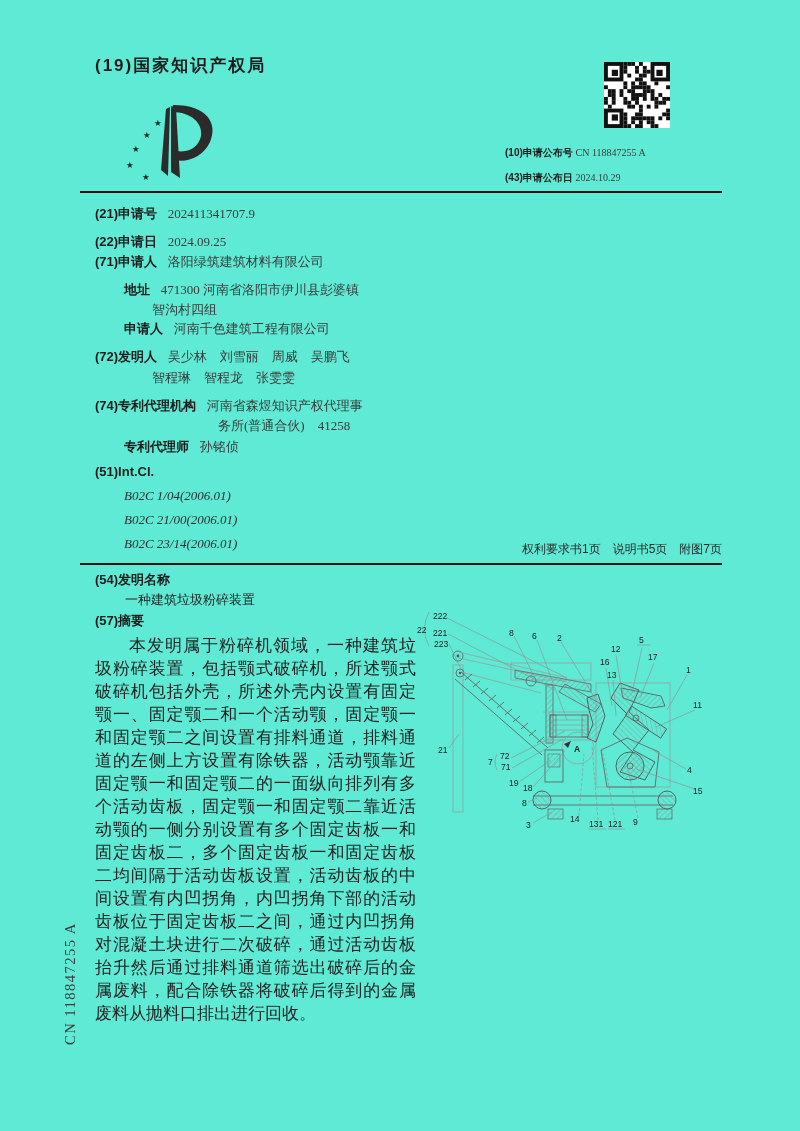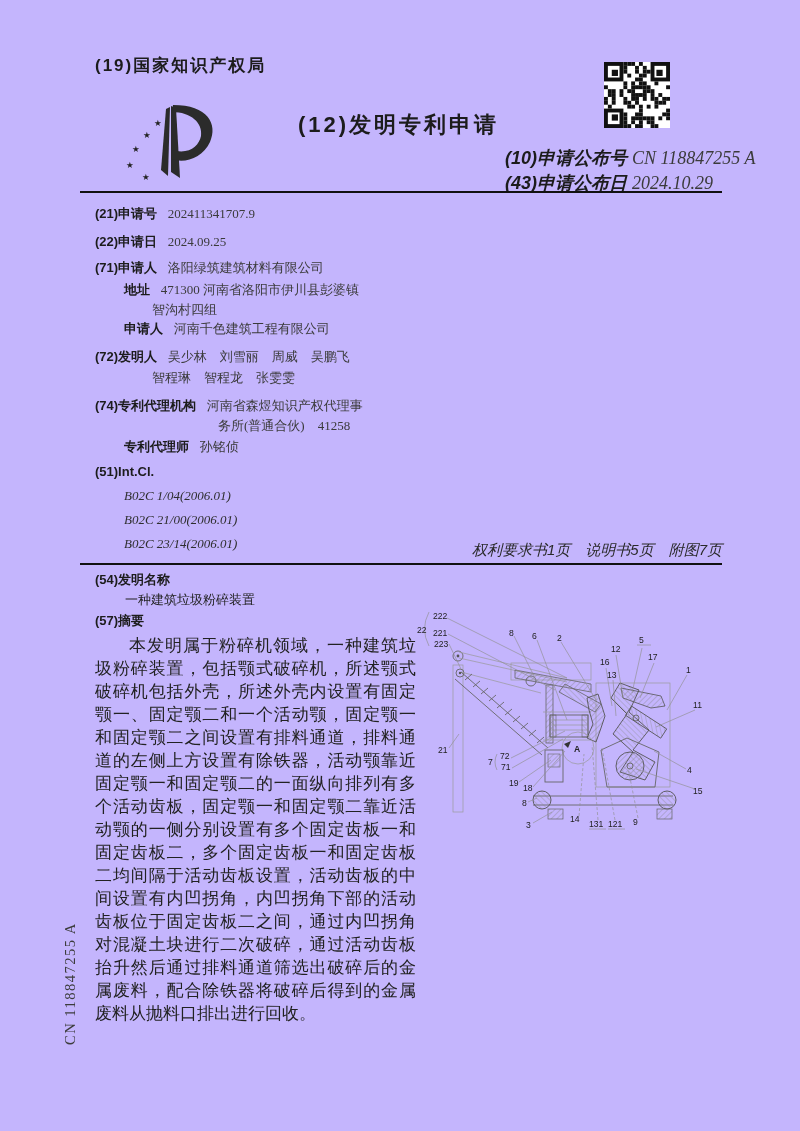--- a/index.html
+++ b/index.html
@@ -1,30 +1,30 @@
 <!DOCTYPE html>
 <html><head>
 <meta charset="utf-8">
 <style>
   html,body{margin:0;padding:0;background:#e9e9e9;}
-  .page{position:relative;width:800px;height:1131px;background:#c4b5fd;overflow:hidden;
+  .page{position:relative;width:800px;height:1131px;background:#5eead4;overflow:hidden;
         font-family:"Liberation Sans",sans-serif;color:#1c1c1c;}
   
   .office{position:absolute;left:95px;top:54px;font-size:17px;font-weight:700;letter-spacing:2px;}
   .doc-type{position:absolute;left:298px;top:110px;font-size:22px;font-weight:700;letter-spacing:3px;}
-  .pub-line{position:absolute;left:505px;font-size:18px;font-weight:700;white-space:nowrap;font-style:italic;}
+  .pub-line{position:absolute;left:505px;font-size:10px;font-weight:700;white-space:nowrap;}
   .pub-line .val{font-weight:400;}
   .rule{position:absolute;left:80px;width:642px;border-top:2px solid #111;}
   .val{font-family:"Liberation Serif",serif;color:#3b3b3b;}
   
   .biblio{position:absolute;left:95px;top:200px;width:372px;font-size:13px;}
   .bl{position:absolute;left:0;white-space:nowrap;}
   .bl .lbl{font-weight:700;margin-right:7px;}
   .intcl-item{font-family:"Liberation Serif",serif;font-style:italic;color:#2e2e2e;}
-  .pages-info{position:absolute;left:402px;top:541px;width:320px;text-align:right;font-size:15px;color:#2a2a2a;font-style:italic;}
+  .pages-info{position:absolute;left:402px;top:541px;width:320px;text-align:right;font-size:12px;color:#2a2a2a;}
   
   .sec-label{position:absolute;left:95px;font-size:13px;font-weight:700;}
   .inv-title{position:absolute;left:125px;top:591px;font-size:13px;color:#222;}
   .abstract{position:absolute;left:95px;top:634px;width:321px;font-size:17px;line-height:23px;
             text-align:justify;text-indent:2em;color:#222;}
   
   .side-code{position:absolute;left:62px;top:1045px;transform:rotate(-90deg);transform-origin:0 0;
              font-family:"Liberation Serif",serif;font-size:14.5px;letter-spacing:1.5px;color:#3c3c3c;white-space:nowrap;}
   
   .figure{position:absolute;left:415px;top:598px;}
@@ -161,21 +161,20 @@
       <rect x="12.5" y="0.5" width="4" height="4"></rect>
       <rect x="0.5" y="12.5" width="4" height="4"></rect>
     </g>
     <g fill="#111">
       <rect x="2" y="2" width="1.6" height="1.6"></rect>
       <rect x="13.5" y="2" width="1.6" height="1.6"></rect>
       <rect x="2" y="13.5" width="1.6" height="1.6"></rect>
     </g>
   </svg>
 
-  <div class="doc-type">(12)发明专利申请</div>
 
   <div class="pub-line" style="top:146px;">
     <span>(10)申请公布号</span>
     <span class="val">CN 118847255 A</span>
   </div>
   <div class="pub-line" style="top:171px;">
     <span>(43)申请公布日</span>
     <span class="val">2024.10.29</span>
   </div>
 
@@ -183,21 +182,21 @@
 
   <div class="biblio">
     <div class="bl" style="top:5px;">
       <span class="lbl">(21)申请号</span>
       <span class="val">202411341707.9</span>
     </div>
     <div class="bl" style="top:33px;text-align:center;">
       <span class="lbl">(22)申请日</span>
       <span class="val">2024.09.25</span>
     </div>
-    <div class="bl" style="top:59px;">
+    <div class="bl" style="top:53px;">
       <span class="lbl">(71)申请人</span>
       <span class="val">洛阳绿筑建筑材料有限公司</span>
     </div>
     <div class="bl" style="top:81px;left:29px;">
       <span class="lbl">地址</span>
       <span class="val">471300 河南省洛阳市伊川县彭婆镇</span>
     </div>
     <div class="bl" style="top:101px;left:57px;">
       <span class="val">智沟村四组</span>
     </div>

